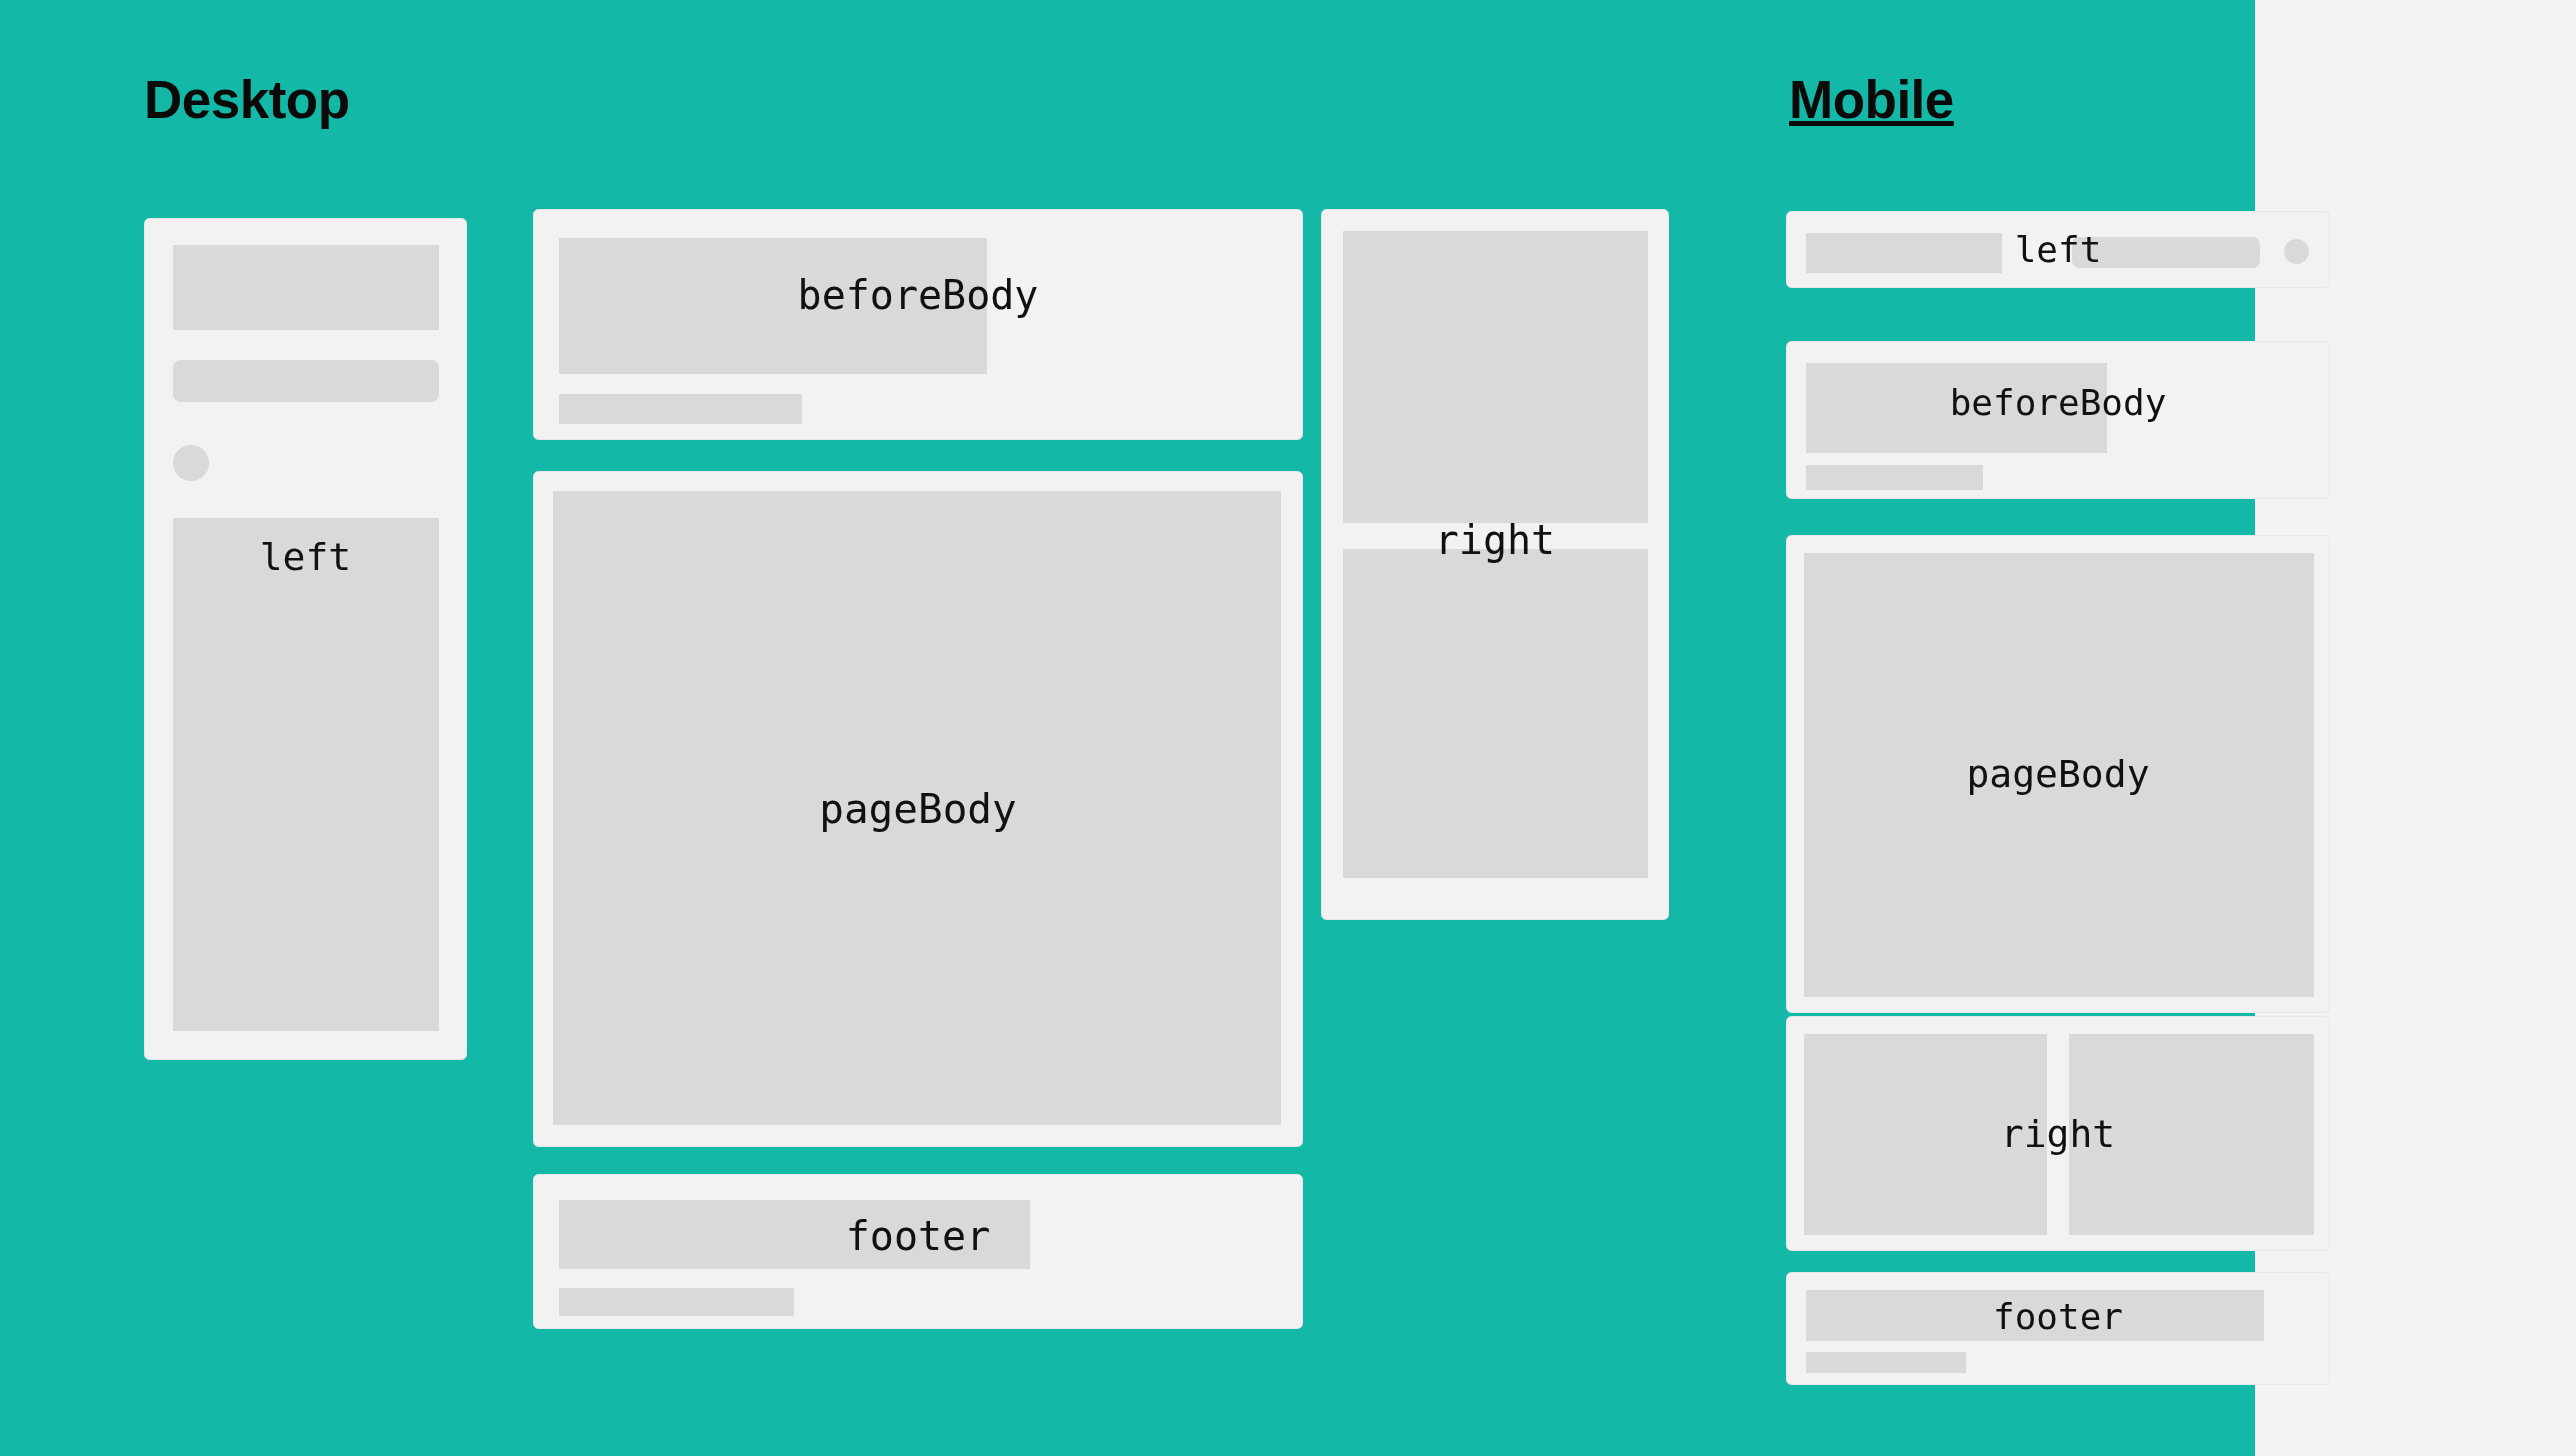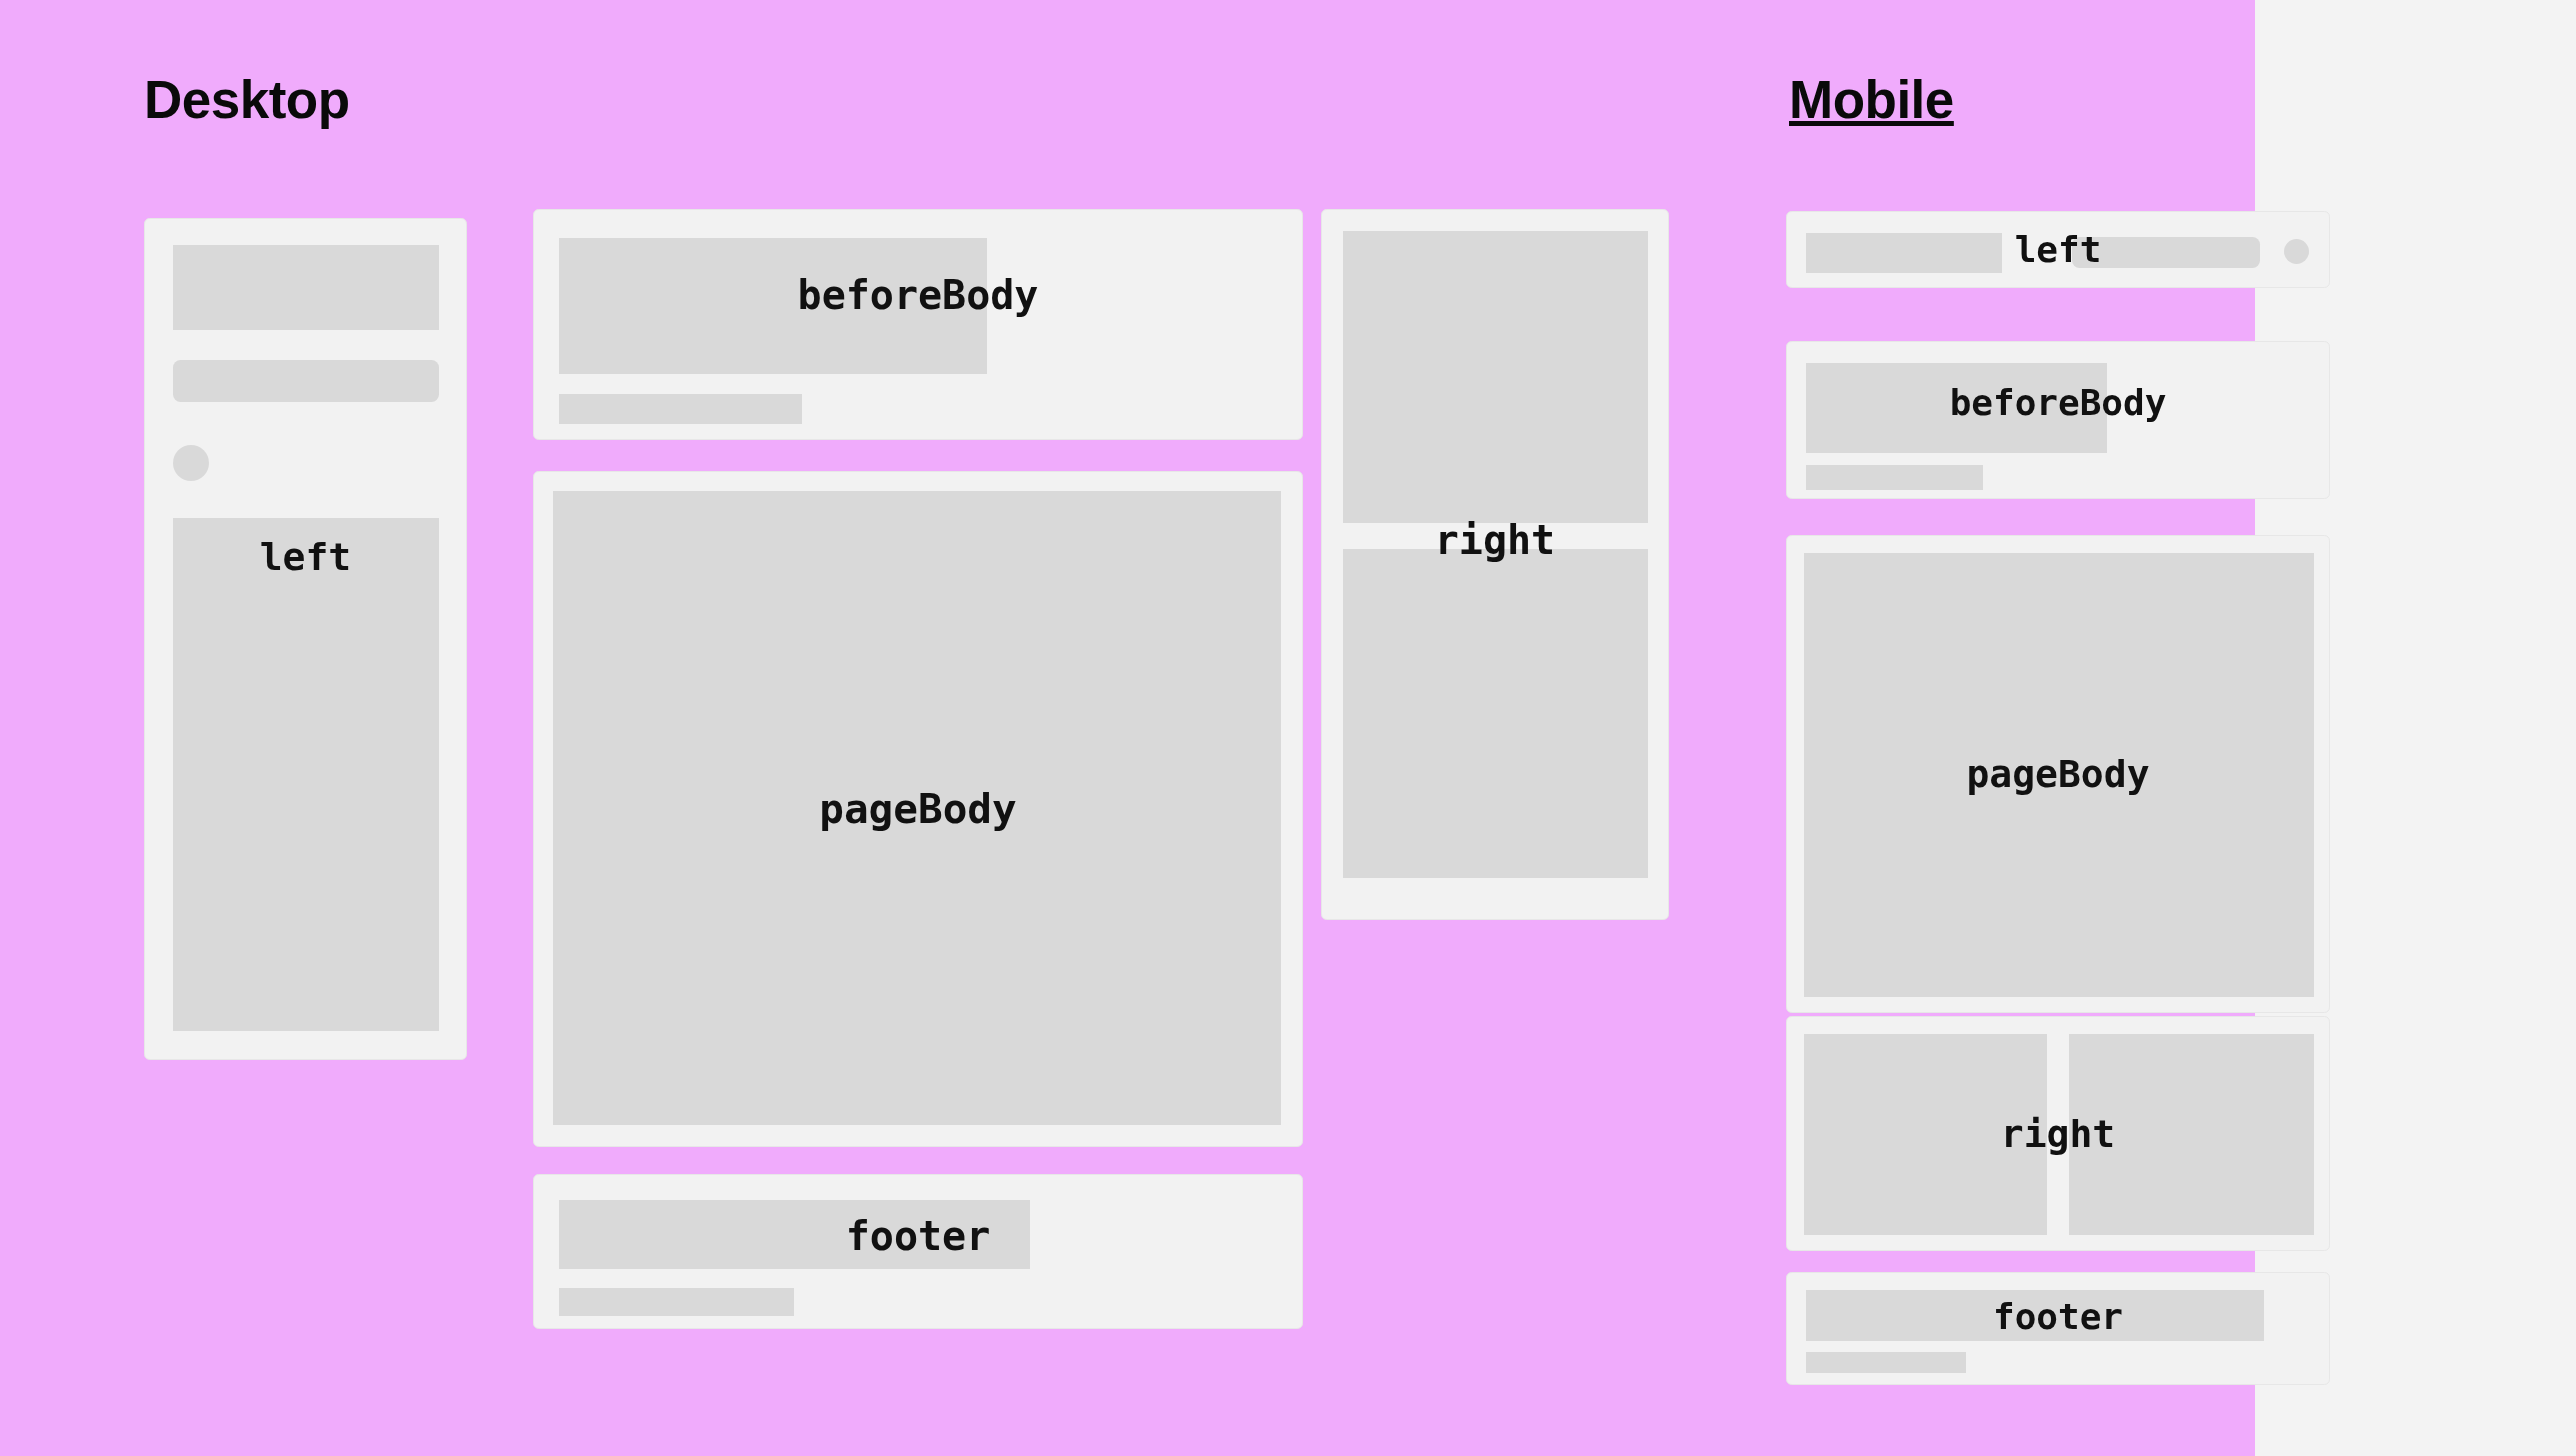--- a/index.html
+++ b/index.html
@@ -9,21 +9,21 @@
     height: 1456px;
     background: #f3f3f3;
     font-family: "Liberation Sans", sans-serif;
     overflow: hidden;
   }
 
   .stage {
     position: relative;
     width: 2255px;
     height: 1456px;
-    background: #f0abfc;
+    background: #14b8a6;
   }
 
   
   .section-title {
     position: absolute;
     font-family: "Liberation Sans", sans-serif;
     font-weight: bold;
     font-size: 53px;
     letter-spacing: -0.5px;
     color: #0a0a0a;
@@ -50,21 +50,20 @@
 
   
   .slot-label {
     position: absolute;
     font-family: "DejaVu Sans Mono", "Liberation Mono", monospace;
     color: #111111;
     line-height: 1;
     white-space: nowrap;
     pointer-events: none;
     z-index: 5;
-    font-weight: bold;
   }
 
   
   #desktop-left-card { left: 144px; top: 218px; width: 323px; height: 842px; }
   #d-left-blk-1 { left: 28px;  top: 26px;  width: 266px; height: 85px; }
   #d-left-blk-2 { left: 28px;  top: 141px; width: 266px; height: 42px; }
   #d-left-circle{ left: 28px;  top: 226px; width: 36px;  height: 36px; }
   #d-left-blk-3 { left: 28px;  top: 299px; width: 266px; height: 513px; }
   #d-left-label { left: 144px; top: 218px; width: 323px; height: 842px;
                   display: flex; align-items: flex-start; justify-content: center;

